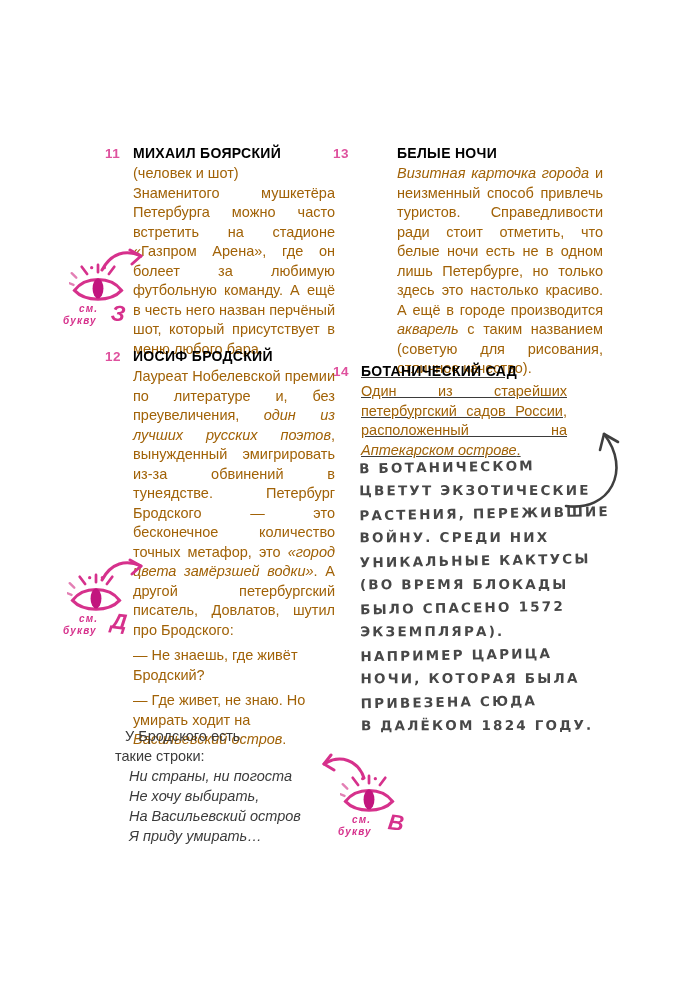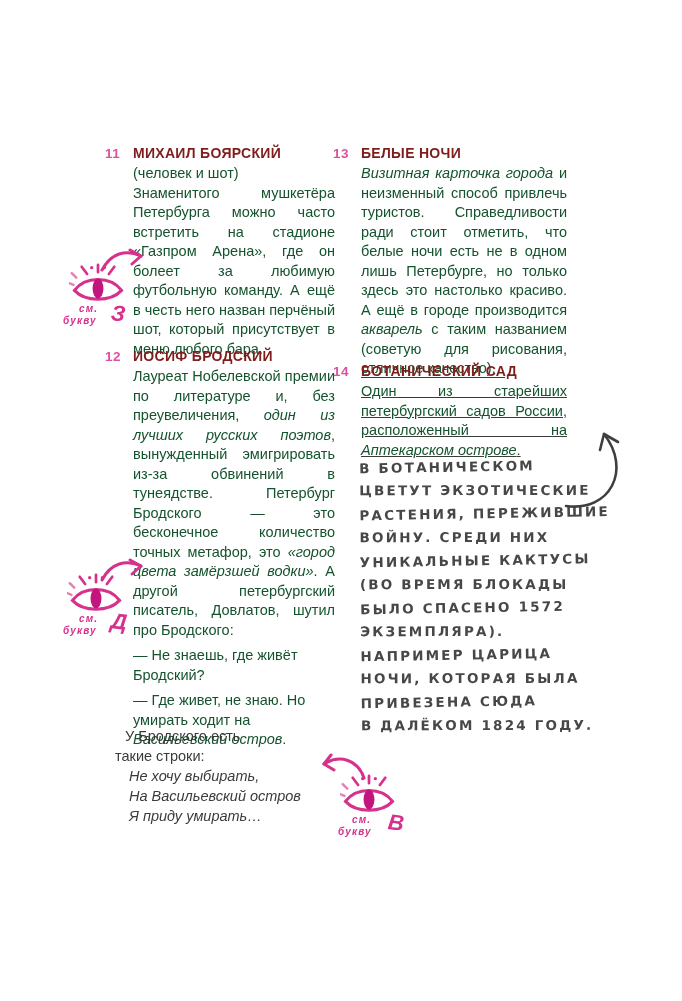--- a/index.html
+++ b/index.html
@@ -8,25 +8,25 @@
     position:relative; width:682px; height:1001px; background:#ffffff;
     overflow:hidden; color:#3b3b3b;
   }
   .entry { position:absolute; display:flex; }
   .entry .num {
     width:28px; flex:0 0 28px; font-weight:bold; font-size:13.5px;
     color:#df519e; padding-top:1px; letter-spacing:.5px;
   }
   .entry .content { width:202px; }
   .entry .title {
-    font-weight:bold; font-size:14px; color:#7f1d1d; letter-spacing:.3px;
+    font-weight:bold; font-size:14px; color:#000000; letter-spacing:.3px;
     margin-bottom:3px;
   }
   .entry .body {
-    font-size:14.5px; line-height:19.5px; text-align:justify; color:#14532d;
+    font-size:14.5px; line-height:19.5px; text-align:justify; color:#a16207;
   }
   .it { font-style:italic; }
   .dialog { text-align:left;margin-top:6px; }
   .poem { position:absolute; left:115px; top:686px; font-size:14.5px; line-height:20px;margin-top:40px; }
   .poem .intro1 { padding-left:10px; }
   .poem .lines { padding-left:14px; font-style:italic; }
   .hand {
     position:absolute; left:360px; top:455px; width:270px;
     font-family:"DejaVu Sans",sans-serif; font-weight:bold;
     font-size:13.5px; letter-spacing:2.2px; line-height:23.5px; color:#474747;
@@ -70,29 +70,30 @@
         <div class="dialog">— Не знаешь, где живёт Бродский?</div>
         <div class="dialog"><span>— Где живет, не знаю. Но умирать ходит на </span><span class="it">Васильевский остров</span><span>.</span></div>
       </div>
     </div>
   </div>
 
   <div class="poem">
     <div class="intro1">У Бродского есть</div>
     <div class="intro2">такие строки:</div>
     <div class="lines">
+      <div>Ни страны, ни погоста</div>
       <div>Не хочу выбирать,</div>
       <div>На Васильевский остров</div>
       <div>Я приду умирать…</div>
     </div>
   </div>
 
   <div class="entry" style="left:333px; top:145px;">
     <div class="num">13</div>
-    <div class="content" style="width:206px;">
+    <div class="content" style="width:206px;margin-left:36px;">
       <div class="title">БЕЛЫЕ НОЧИ</div>
       <div class="body">
         <span class="it">Визитная карточка города</span><span> и неизменный способ привлечь туристов. Справедливости ради стоит отметить, что белые ночи есть не в одном лишь Петербурге, но только здесь это настолько красиво. А ещё в городе производится </span><span class="it">акварель</span><span> с таким названием (советую для рисования, отличное качество).</span>
       </div>
     </div>
   </div>
 
   <div class="entry" style="left:333px; top:363px;">
     <div class="num">14</div>
     <div class="content" style="width:206px;text-decoration:underline;">

